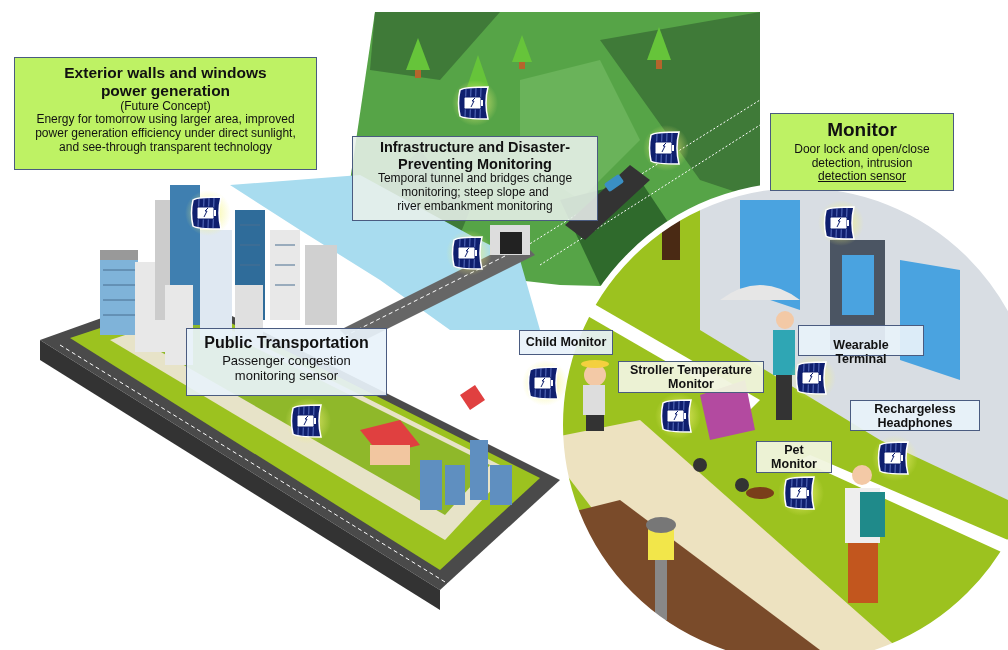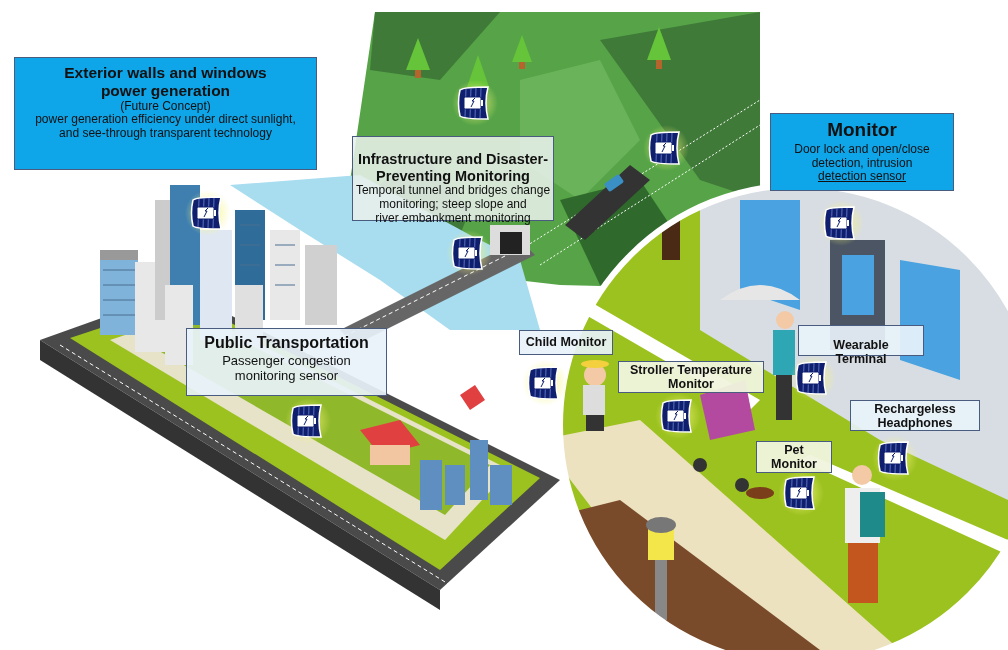--- a/index.html
+++ b/index.html
@@ -1,20 +1,20 @@
 <!DOCTYPE html>
 <html><head>
 <meta charset="utf-8">
 <style>
   html,body{margin:0;padding:0;background:#fff;}
   body{width:1008px;height:650px;position:relative;overflow:hidden;font-family:"Liberation Sans",sans-serif;}
   #scene{position:absolute;left:0;top:0;width:1008px;height:650px;}
   .box{position:absolute;border:1.5px solid #4a5b80;text-align:center;color:#111;line-height:1.15;box-sizing:border-box;}
   .box .t{font-weight:bold;}
-  .box.white{background:#0ea5e9;}
+  .box.white{background:#bef264;}
   .box.tint{background:rgba(232,240,235,0.88);}
   .box.lblue{background:rgba(232,242,250,0.92);}
   .box.cream{background:rgba(240,244,222,0.95);}
   .sensor{position:absolute;width:46px;height:46px;}
 </style>
 </head>
 <body>
 
 <svg id="scene" viewBox="0 0 1008 650">
   <defs>
@@ -367,25 +367,26 @@
         <rect x="12" y="17" width="17" height="12" rx="1.5" fill="#fff" stroke="#0f1f6e" stroke-width="1"></rect>
         <rect x="29" y="20" width="2" height="6" fill="#fff"></rect>
         <path d="M19,27 L22,21 L20,21 L23,18" stroke="#0f1f6e" stroke-width="1" fill="none"></path>
       </svg></div>
   </div>
 
 <div class="box white" style="left:14px;top:57px;width:303px;height:113px;padding-top:6px;">
   <div class="t" style="font-size:15.5px;">Exterior walls and windows</div>
   <div class="t" style="font-size:15.5px;">power generation</div>
   <div style="font-size:12px;">(Future Concept)</div>
+  <div style="font-size:12px;">Energy for tomorrow using larger area, improved</div>
   <div style="font-size:12px;">power generation efficiency under direct sunlight,</div>
   <div style="font-size:12px;">and see-through transparent technology</div>
 </div>
 
-<div class="box tint" style="left:352px;top:136px;width:202px;height:85px;padding-top:14px;">
+<div class="box tint" style="left:352px;top:136px;width:246px;height:85px;padding-top:2px;">
   <div class="t" style="font-size:14.5px;">Infrastructure and Disaster-</div>
   <div class="t" style="font-size:14.5px;">Preventing Monitoring</div>
   <div style="font-size:12px;">Temporal tunnel and bridges change</div>
   <div style="font-size:12px;">monitoring; steep slope and</div>
   <div style="font-size:12px;">river embankment monitoring</div>
 </div>
 
 <div class="box white" style="left:770px;top:113px;width:184px;height:78px;padding-top:5px;">
   <div class="t" style="font-size:19px;">Monitor</div>
   <div style="font-size:12px;margin-top:2px;">Door lock and open/close</div>

